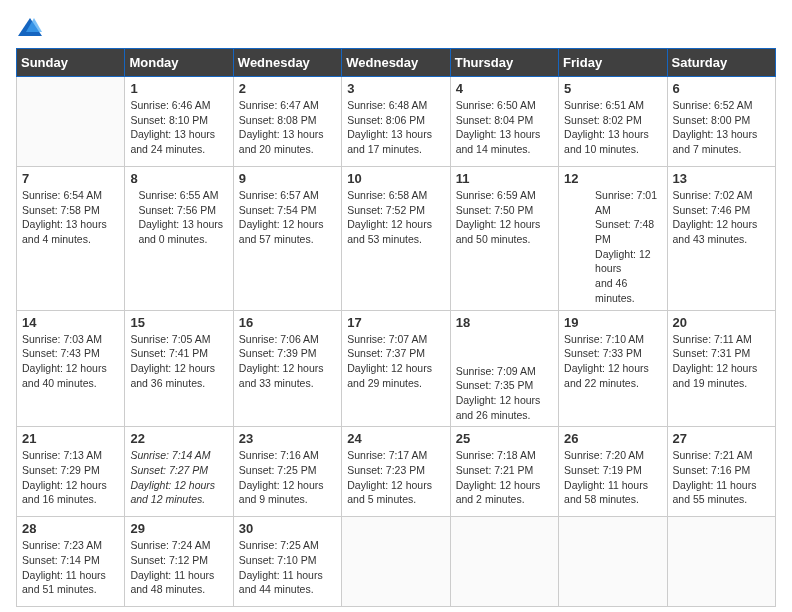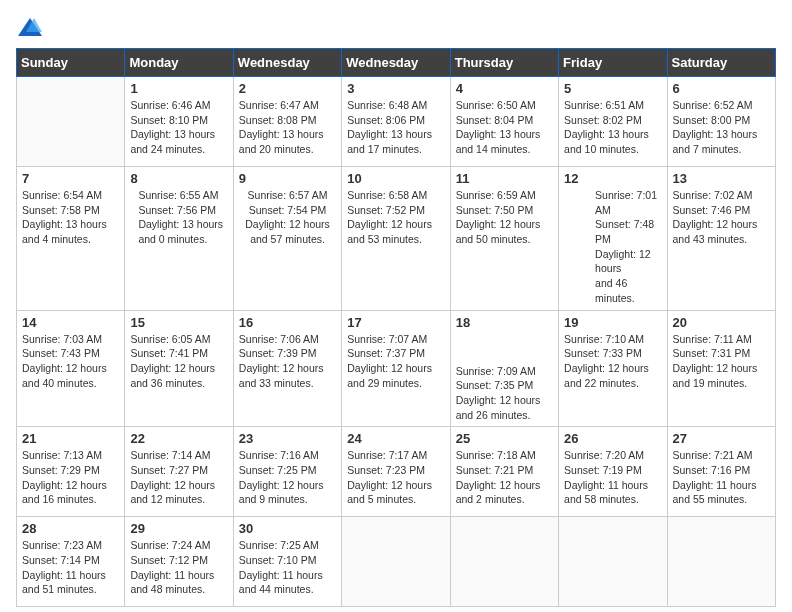--- a/index.html
+++ b/index.html
@@ -164,21 +164,21 @@
         </td>
         <td>
           <span class="day-number">8</span>
           <div class="cell-info" style="white-space: pre-line; margin-left: 8px;">Sunrise: 6:55 AM
 Sunset: 7:56 PM
 Daylight: 13 hours
 and 0 minutes.</div>
         </td>
         <td>
           <span class="day-number">9</span>
-          <div class="cell-info" style="white-space: pre-line; text-align: center;">Sunrise: 6:57 AM
+          <div class="cell-info" style="white-space: pre-line;">Sunrise: 6:57 AM
 Sunset: 7:54 PM
 Daylight: 12 hours
 and 57 minutes.</div>
         </td>
         <td>
           <span class="day-number">10</span>
           <div class="cell-info" style="white-space: pre-line;">Sunrise: 6:58 AM
 Sunset: 7:52 PM
 Daylight: 12 hours
 and 53 minutes.</div>
@@ -208,21 +208,21 @@
       <tr>
         <td>
           <span class="day-number">14</span>
           <div class="cell-info" style="white-space: pre-line;">Sunrise: 7:03 AM
 Sunset: 7:43 PM
 Daylight: 12 hours
 and 40 minutes.</div>
         </td>
         <td>
           <span class="day-number">15</span>
-          <div class="cell-info" style="white-space: pre-line;">Sunrise: 6:05 AM
+          <div class="cell-info" style="white-space: pre-line;">Sunrise: 7:05 AM
 Sunset: 7:41 PM
 Daylight: 12 hours
 and 36 minutes.</div>
         </td>
         <td>
           <span class="day-number">16</span>
           <div class="cell-info" style="white-space: pre-line;">Sunrise: 7:06 AM
 Sunset: 7:39 PM
 Daylight: 12 hours
 and 33 minutes.</div>
@@ -259,21 +259,21 @@
       <tr>
         <td>
           <span class="day-number">21</span>
           <div class="cell-info" style="white-space: pre-line;">Sunrise: 7:13 AM
 Sunset: 7:29 PM
 Daylight: 12 hours
 and 16 minutes.</div>
         </td>
         <td>
           <span class="day-number">22</span>
-          <div class="cell-info" style="white-space: pre-line;">Sunrise: 7:14 AM
+          <div class="cell-info" style="white-space: pre-line; font-style: italic;">Sunrise: 7:14 AM
 Sunset: 7:27 PM
 Daylight: 12 hours
 and 12 minutes.</div>
         </td>
         <td>
           <span class="day-number">23</span>
           <div class="cell-info" style="white-space: pre-line;">Sunrise: 7:16 AM
 Sunset: 7:25 PM
 Daylight: 12 hours
 and 9 minutes.</div>

